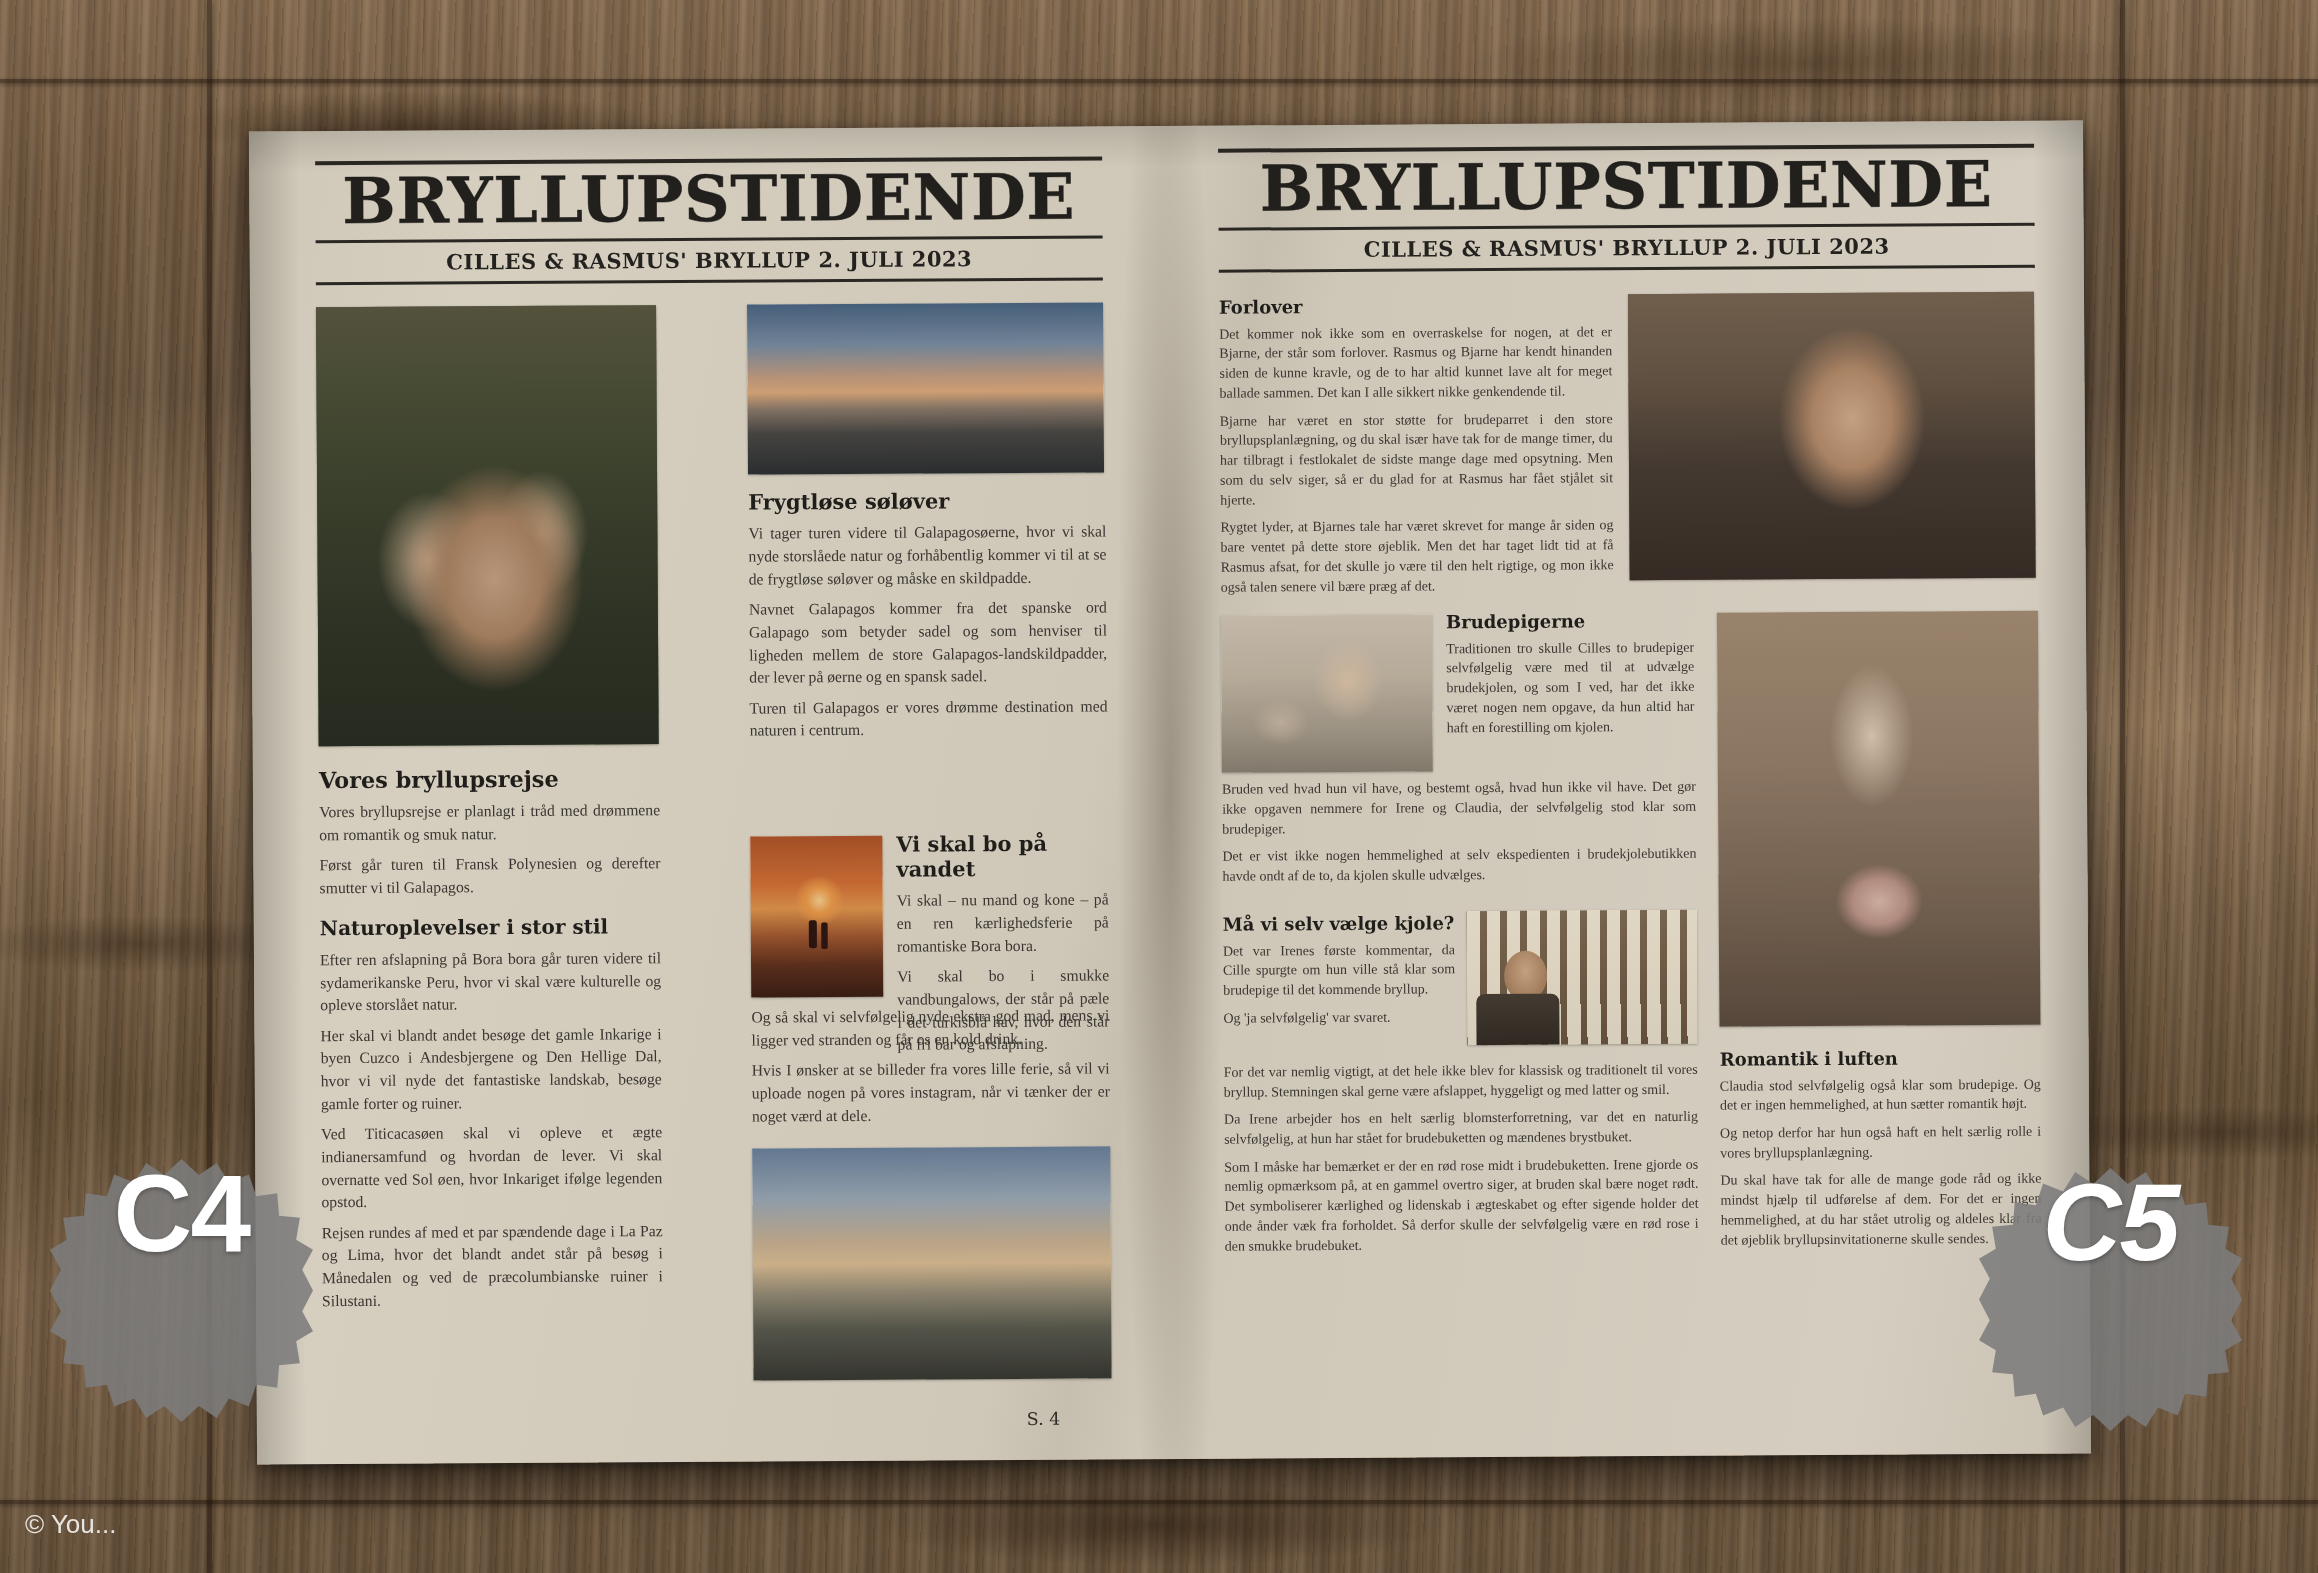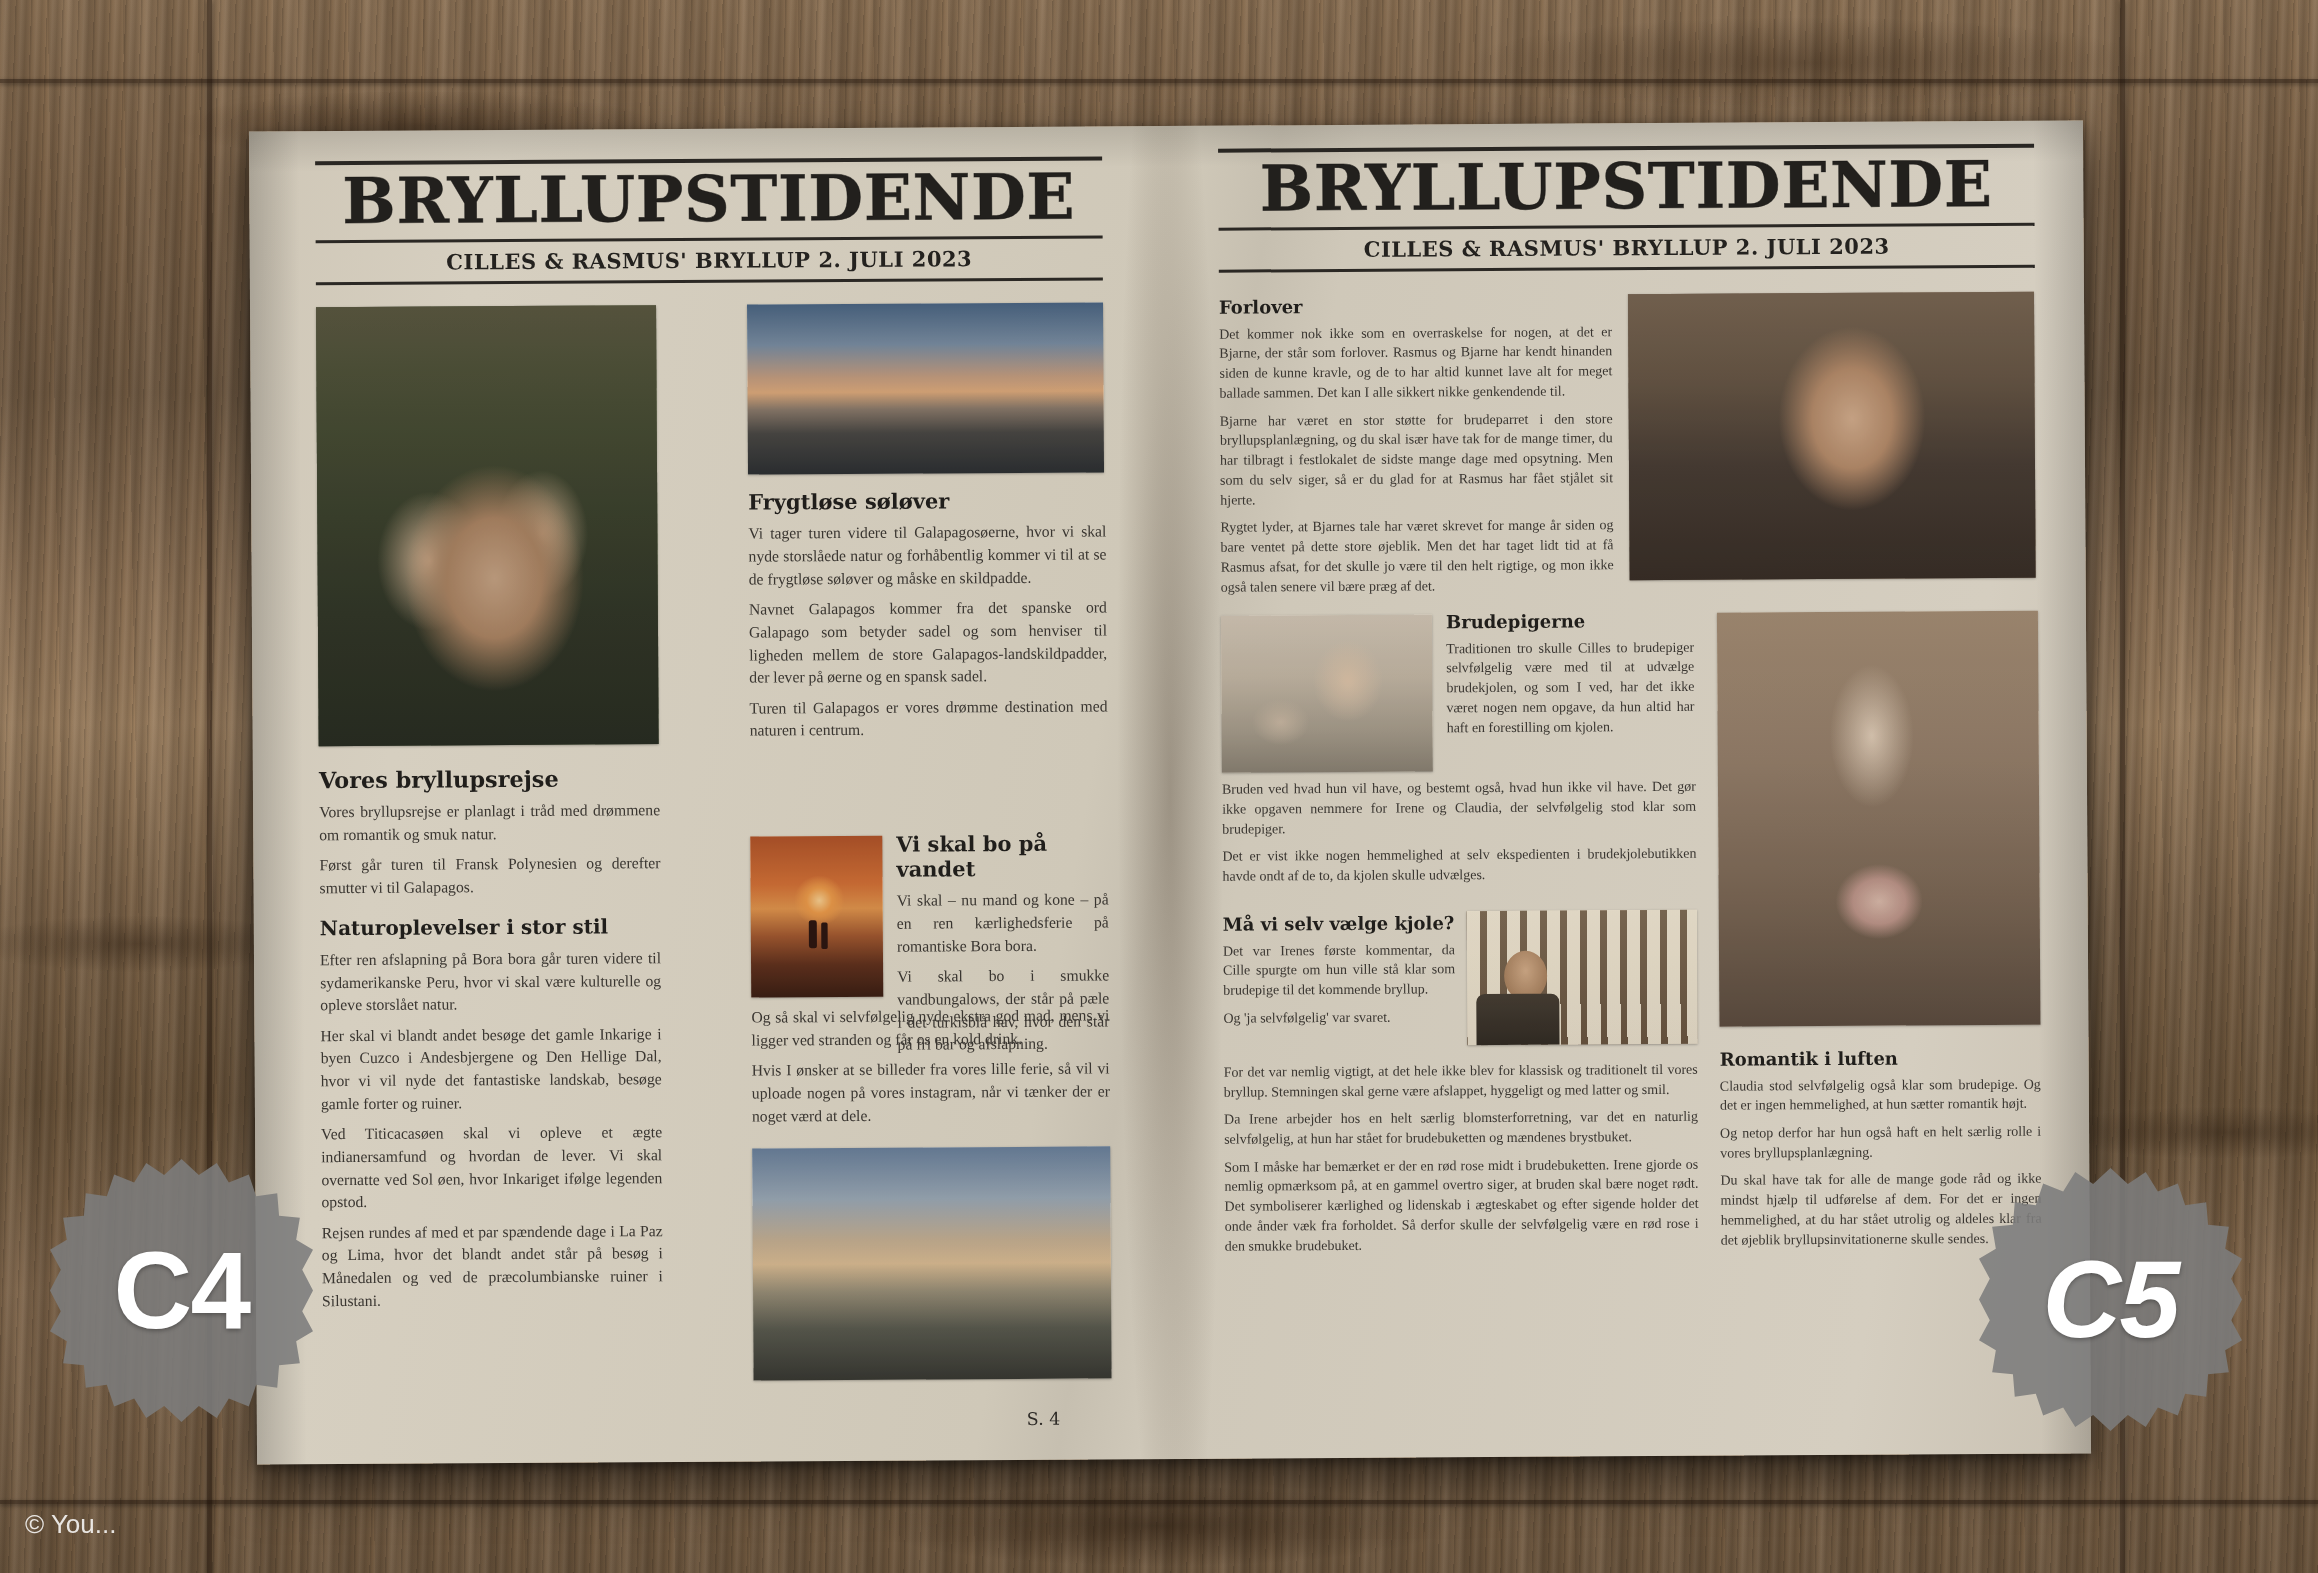--- a/index.html
+++ b/index.html
@@ -140,21 +140,21 @@
   .ph-man-window .torso{
     position:absolute;left:4%;top:62%;width:83px;height:42%;
     background:linear-gradient(180deg,#4a4238,#322c25);border-radius:8.3px 8.3px 0 0;
   }
 
   .pagenum{position:absolute;font-family:"DejaVu Serif",serif;color:#2e2b27;}
 
   
   .badge{
     position:absolute;width:263px;height:263px;
-    display:flex;align-items:center;justify-content:center;
+    display:flex;justify-content:center;
   }
   .badge .star{
     position:absolute;inset:0;
     background:#7d7d7d;
     opacity:0.88;
     clip-path:polygon(
       50% 0%,56.6% 6.1%,63.4% 1.5%,68% 8.9%,75.6% 5.9%,78.4% 14.2%,86.4% 13%,87.1% 21.6%,95% 22.3%,93.6% 30.7%,100% 34.5%,95.9% 42.1%,100% 50%,95.9% 57.9%,100% 65.5%,93.6% 69.3%,95% 77.7%,87.1% 78.4%,86.4% 87%,78.4% 85.8%,75.6% 94.1%,68% 91.1%,63.4% 98.5%,56.6% 93.9%,50% 100%,43.4% 93.9%,36.6% 98.5%,32% 91.1%,24.4% 94.1%,21.6% 85.8%,13.6% 87%,12.9% 78.4%,5% 77.7%,6.4% 69.3%,0% 65.5%,4.1% 57.9%,0% 50%,4.1% 42.1%,0% 34.5%,6.4% 30.7%,5% 22.3%,12.9% 21.6%,13.6% 13%,21.6% 14.2%,24.4% 5.9%,32% 8.9%,36.6% 1.5%,43.4% 6.1%
     );
     box-shadow:0 5px 15px rgba(0,0,0,0.4);
   }

